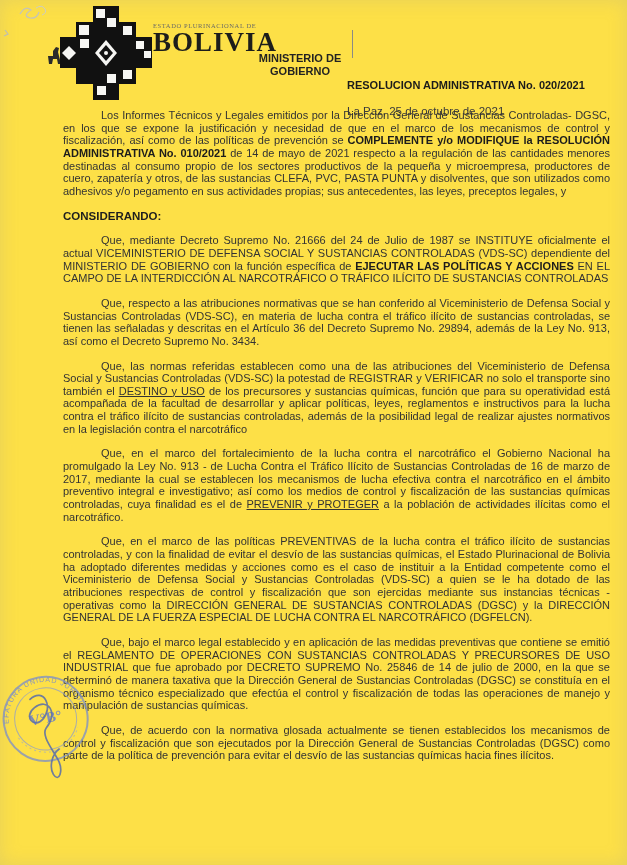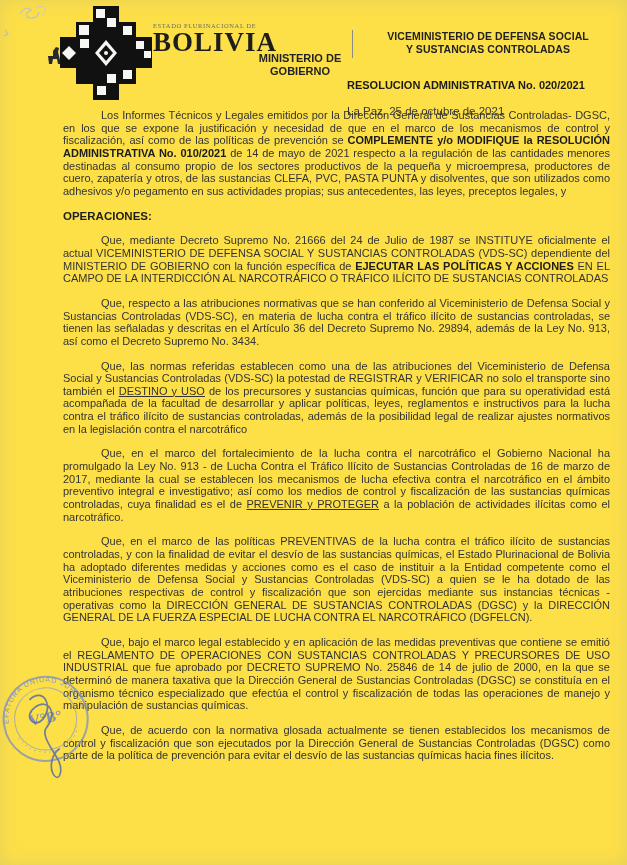--- a/index.html
+++ b/index.html
@@ -104,33 +104,29 @@
     <div class="brand-big">BOLIVIA</div>
   </div>
 
   <div class="ministry">
     <span>MINISTERIO DE</span><br>
     <span>GOBIERNO</span>
   </div>
 
   <div class="vdivider"></div>
 
-  <div class="viceministry">
-    <span>VICEMINISTERIO DE DEFENSA SOCIAL</span><br>
-    <span>Y SUSTANCIAS CONTROLADAS</span>
-  </div>
 
   <div class="title-block">
     <div class="res-title">RESOLUCION ADMINISTRATIVA No. 020/2021</div>
     <div class="place-date">La Paz, 25 de octubre de 2021</div>
   </div>
 
   <main class="doc-body" id="doc-body">
       <p class="doc"><span>Los Informes Técnicos y Legales emitidos por la Dirección General de Sustancias Controladas- DGSC, en los que se expone la justificación y necesidad de que en el marco de los mecanismos de control y fiscalización, así como de las políticas de prevención se </span><span class="b">COMPLEMENTE y/o MODIFIQUE la RESOLUCIÓN ADMINISTRATIVA No. 010/2021</span><span> de 14 de mayo de 2021 respecto a la regulación de las cantidades menores destinadas al consumo propio de los sectores productivos de la pequeña y microempresa, productores de cuero, zapatería y otros, de las sustancias CLEFA, PVC, PASTA PUNTA y disolventes, que son utilizados como adhesivos y/o pegamento en sus actividades propias; sus antecedentes, las leyes, preceptos legales, y</span></p>
-      <div class="heading">OPERACIONES:</div>
+      <div class="heading">CONSIDERANDO:</div>
       <p class="doc"><span>Que, mediante Decreto Supremo No. 21666 del 24 de Julio de 1987 se INSTITUYE oficialmente el actual VICEMINISTERIO DE DEFENSA SOCIAL Y SUSTANCIAS CONTROLADAS (VDS-SC) dependiente del MINISTERIO DE GOBIERNO con la función específica de </span><span class="b">EJECUTAR LAS POLÍTICAS Y ACCIONES</span><span> EN EL CAMPO DE LA INTERDICCIÓN AL NARCOTRÁFICO O TRÁFICO ILÍCITO DE SUSTANCIAS CONTROLADAS</span></p>
       <p class="doc"><span>Que, respecto a las atribuciones normativas que se han conferido al Viceministerio de Defensa Social y Sustancias Controladas (VDS-SC), en materia de lucha contra el tráfico ilícito de sustancias controladas, se tienen las señaladas y descritas en el Artículo 36 del Decreto Supremo No. 29894, además de la Ley No. 913, así como el Decreto Supremo No. 3434.</span></p>
       <p class="doc"><span>Que, las normas referidas establecen como una de las atribuciones del Viceministerio de Defensa Social y Sustancias Controladas (VDS-SC) la potestad de REGISTRAR y VERIFICAR no solo el transporte sino también el </span><span class="u">DESTINO y USO</span><span> de los precursores y sustancias químicas, función que para su operatividad está acompañada de la facultad de desarrollar y aplicar políticas, leyes, reglamentos e instructivos para la lucha contra el tráfico ilícito de sustancias controladas, además de la posibilidad legal de realizar ajustes normativos en la legislación contra el narcotráfico</span></p>
       <p class="doc"><span>Que, en el marco del fortalecimiento de la lucha contra el narcotráfico el Gobierno Nacional ha promulgado la Ley No. 913 - de Lucha Contra el Tráfico Ilícito de Sustancias Controladas de 16 de marzo de 2017, mediante la cual se establecen los mecanismos de lucha efectiva contra el narcotráfico en el ámbito preventivo integral e investigativo; así como los medios de control y fiscalización de las sustancias químicas controladas, cuya finalidad es el de </span><span class="u">PREVENIR y PROTEGER</span><span> a la población de actividades ilícitas como el narcotráfico.</span></p>
       <p class="doc"><span>Que, en el marco de las políticas PREVENTIVAS de la lucha contra el tráfico ilícito de sustancias controladas, y con la finalidad de evitar el desvío de las sustancias químicas, el Estado Plurinacional de Bolivia ha adoptado diferentes medidas y acciones como es el caso de instituir a la Entidad competente como el Viceministerio de Defensa Social y Sustancias Controladas (VDS-SC) a quien se le ha dotado de las atribuciones respectivas de control y fiscalización que son ejercidas mediante sus instancias técnicas - operativas como la DIRECCIÓN GENERAL DE SUSTANCIAS CONTROLADAS (DGSC) y la DIRECCIÓN GENERAL DE LA FUERZA ESPECIAL DE LUCHA CONTRA EL NARCOTRÁFICO (DGFELCN).</span></p>
       <p class="doc"><span>Que, bajo el marco legal establecido y en aplicación de las medidas preventivas que contiene se emitió el REGLAMENTO DE OPERACIONES CON SUSTANCIAS CONTROLADAS Y PRECURSORES DE USO INDUSTRIAL que fue aprobado por DECRETO SUPREMO No. 25846 de 14 de julio de 2000, en la que se determinó de manera taxativa que la Dirección General de Sustancias Controladas (DGSC) se constituía en el organismo técnico especializado que efectúa el control y fiscalización de todas las operaciones de manejo y manipulación de sustancias químicas.</span></p>
       <p class="doc"><span>Que, de acuerdo con la normativa glosada actualmente se tienen establecidos los mecanismos de control y fiscalización que son ejecutados por la Dirección General de Sustancias Controladas (DGSC) como parte de la política de prevención para evitar el desvío de las sustancias químicas hacia fines ilícitos.</span></p>
     </main>
 
   <svg class="stamp" viewBox="0 0 112 140">

